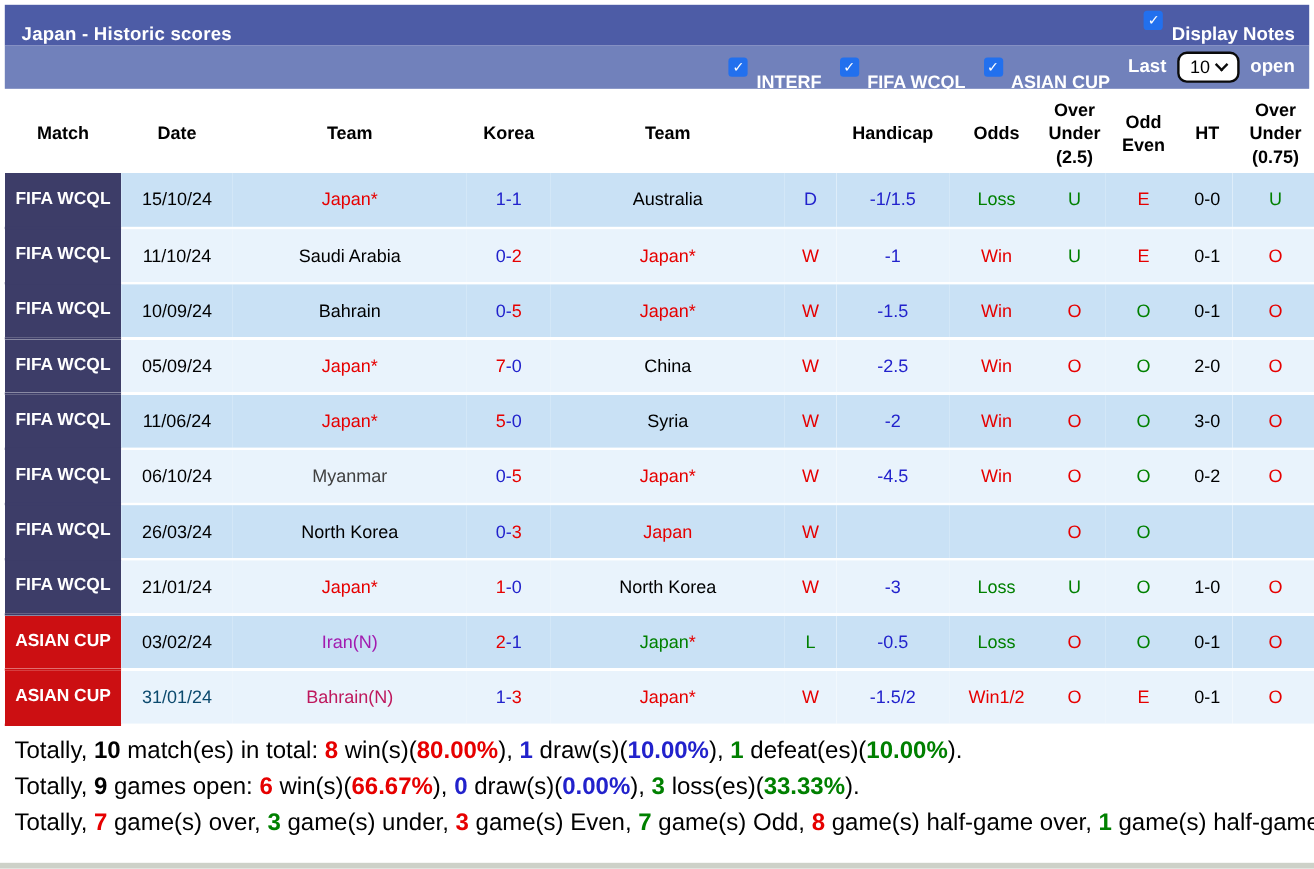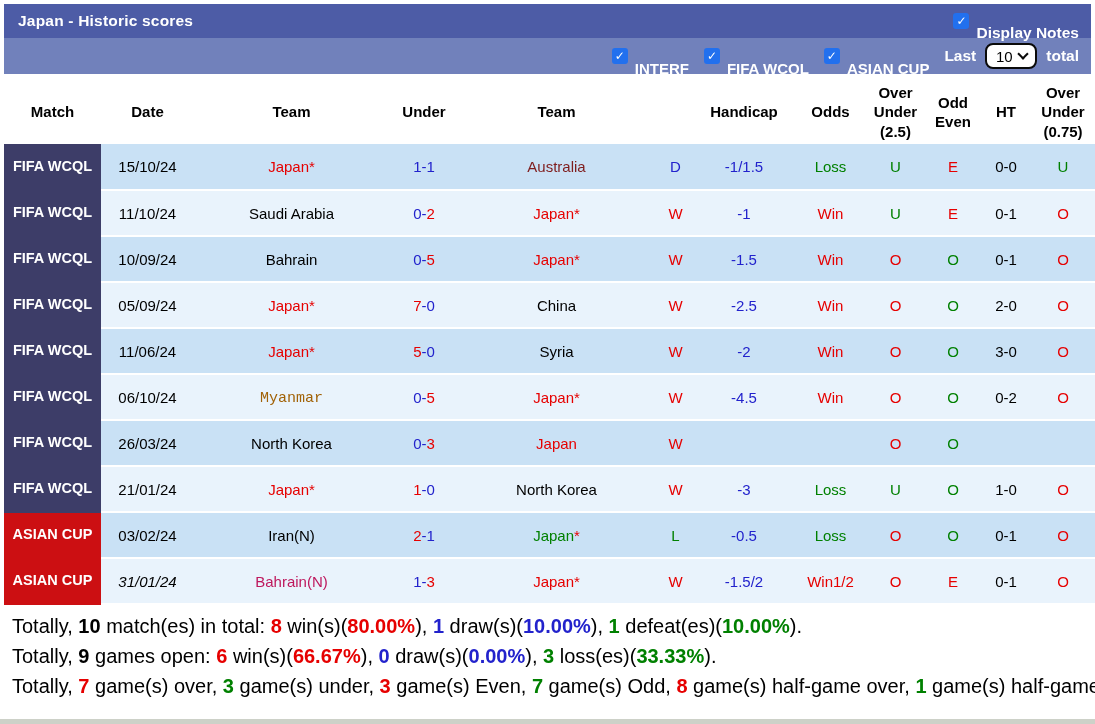--- a/index.html
+++ b/index.html
@@ -11,21 +11,21 @@
   .page {
     width: 1095px; height: 724px;
     padding: 4px 4px 0 4px;
     background: #ffffff;
     border-bottom: 5px solid #cdd1c8;
   }
   
   .titlebar {
     height: 34px;
     background: var(--topbar);
-    display: flex; align-items: center; justify-content: space-between;
+    display: flex; align-items: flex-end; justify-content: space-between;
     padding: 0 12px 0 14px;
     color: #fff;
   }
   .title { font-size: 15.5px; font-weight: bold; letter-spacing: .2px; }
   .chk-group { display: inline-flex; align-items: center; gap: 7px; cursor: pointer; }
   .chk-label { font-size: 15.5px; font-weight: bold; color: #fff; margin-top: 24px; }
   .checkbox {
     width: 16px; height: 16px; border-radius: 3px;
     background: var(--checkbox);
     display: inline-flex; align-items: center; justify-content: center;
@@ -116,21 +116,21 @@
             <span class="tick">✓</span>
           </span>
           <span class="chk-label">ASIAN CUP</span>
         </span>
       </span>
     <span class="plain-label">Last</span>
     <span class="select">
       <span class="val">10</span>
       <span class="chev"></span>
     </span>
-    <span class="plain-label">total</span>
+    <span class="plain-label">open</span>
   </div>
 
   <table>
     <colgroup>
       <col class="c0">
         <col class="c1">
         <col class="c2">
         <col class="c3">
         <col class="c4">
         <col class="c5">
@@ -139,38 +139,38 @@
         <col class="c8">
         <col class="c9">
         <col class="c10">
         <col class="c11">
     </colgroup>
     <thead id="thead">
         <tr>
           <th>Match</th>
           <th>Date</th>
           <th>Team</th>
-          <th>Under</th>
+          <th>Korea</th>
           <th>Team</th>
           <th></th>
           <th>Handicap</th>
           <th>Odds</th>
           <th>Over Under (2.5)</th>
           <th>Odd Even</th>
           <th>HT</th>
           <th>Over Under (0.75)</th>
         </tr>
       </thead>
     <tbody id="tbody">
         <tr class="odd">
           <td class="league fifa">FIFA WCQL</td>
           <td><span style="color: rgb(0, 0, 0);">15/10/24</span></td>
           <td><span style="color: rgb(230, 0, 0);">Japan*</span></td>
           <td><span style="color: rgb(34, 34, 204);">1-1</span></td>
-          <td><span style="color: #7f1d1d;">Australia</span></td>
+          <td><span style="color: #000000;">Australia</span></td>
           <td><span style="color: rgb(34, 34, 204);">D</span></td>
           <td><span style="color: rgb(34, 34, 204);">-1/1.5</span></td>
           <td><span style="color: rgb(0, 128, 0);">Loss</span></td>
           <td><span style="color: rgb(0, 128, 0);">U</span></td>
           <td><span style="color: rgb(230, 0, 0);">E</span></td>
           <td><span style="color: rgb(0, 0, 0);">0-0</span></td>
           <td><span style="color: rgb(0, 128, 0);">U</span></td>
         </tr>
         <tr class="even">
           <td class="league fifa">FIFA WCQL</td>
@@ -224,21 +224,21 @@
           <td><span style="color: rgb(34, 34, 204);">-2</span></td>
           <td><span style="color: rgb(230, 0, 0);">Win</span></td>
           <td><span style="color: rgb(230, 0, 0);">O</span></td>
           <td><span style="color: rgb(0, 128, 0);">O</span></td>
           <td><span style="color: rgb(0, 0, 0);">3-0</span></td>
           <td><span style="color: rgb(230, 0, 0);">O</span></td>
         </tr>
         <tr class="even">
           <td class="league fifa">FIFA WCQL</td>
           <td><span style="color: rgb(0, 0, 0);">06/10/24</span></td>
-          <td><span style="color: #a16207; font-family: Liberation Mono, monospace;">Myanmar</span></td>
+          <td><span style="color: #404040;">Myanmar</span></td>
           <td><span style="color: rgb(34, 34, 204);">0-</span><span style="color: rgb(230, 0, 0);">5</span></td>
           <td><span style="color: rgb(230, 0, 0);">Japan*</span></td>
           <td><span style="color: rgb(230, 0, 0);">W</span></td>
           <td><span style="color: rgb(34, 34, 204);">-4.5</span></td>
           <td><span style="color: rgb(230, 0, 0);">Win</span></td>
           <td><span style="color: rgb(230, 0, 0);">O</span></td>
           <td><span style="color: rgb(0, 128, 0);">O</span></td>
           <td><span style="color: rgb(0, 0, 0);">0-2</span></td>
           <td><span style="color: rgb(230, 0, 0);">O</span></td>
         </tr>
@@ -266,34 +266,34 @@
           <td><span style="color: rgb(34, 34, 204);">-3</span></td>
           <td><span style="color: rgb(0, 128, 0);">Loss</span></td>
           <td><span style="color: rgb(0, 128, 0);">U</span></td>
           <td><span style="color: rgb(0, 128, 0);">O</span></td>
           <td><span style="color: rgb(0, 0, 0);">1-0</span></td>
           <td><span style="color: rgb(230, 0, 0);">O</span></td>
         </tr>
         <tr class="odd">
           <td class="league asian">ASIAN CUP</td>
           <td><span style="color: rgb(0, 0, 0);">03/02/24</span></td>
-          <td><span style="color: #000000;">Iran(N)</span></td>
+          <td><span style="color: #a21caf;">Iran(N)</span></td>
           <td><span style="color: rgb(230, 0, 0);">2</span><span style="color: rgb(34, 34, 204);">-1</span></td>
           <td><span style="color: rgb(0, 128, 0);">Japan</span><span style="color: rgb(230, 0, 0);">*</span></td>
           <td><span style="color: rgb(0, 128, 0);">L</span></td>
           <td><span style="color: rgb(34, 34, 204);">-0.5</span></td>
           <td><span style="color: rgb(0, 128, 0);">Loss</span></td>
           <td><span style="color: rgb(230, 0, 0);">O</span></td>
           <td><span style="color: rgb(0, 128, 0);">O</span></td>
           <td><span style="color: rgb(0, 0, 0);">0-1</span></td>
           <td><span style="color: rgb(230, 0, 0);">O</span></td>
         </tr>
         <tr class="even">
           <td class="league asian">ASIAN CUP</td>
-          <td><span style="color: #000000; font-style: italic;">31/01/24</span></td>
+          <td><span style="color: #0c4a6e;">31/01/24</span></td>
           <td><span style="color: #be185d;">Bahrain(N)</span></td>
           <td><span style="color: rgb(34, 34, 204);">1-</span><span style="color: rgb(230, 0, 0);">3</span></td>
           <td><span style="color: rgb(230, 0, 0);">Japan*</span></td>
           <td><span style="color: rgb(230, 0, 0);">W</span></td>
           <td><span style="color: rgb(34, 34, 204);">-1.5/2</span></td>
           <td><span style="color: rgb(230, 0, 0);">Win1/2</span></td>
           <td><span style="color: rgb(230, 0, 0);">O</span></td>
           <td><span style="color: rgb(230, 0, 0);">E</span></td>
           <td><span style="color: rgb(0, 0, 0);">0-1</span></td>
           <td><span style="color: rgb(230, 0, 0);">O</span></td>

